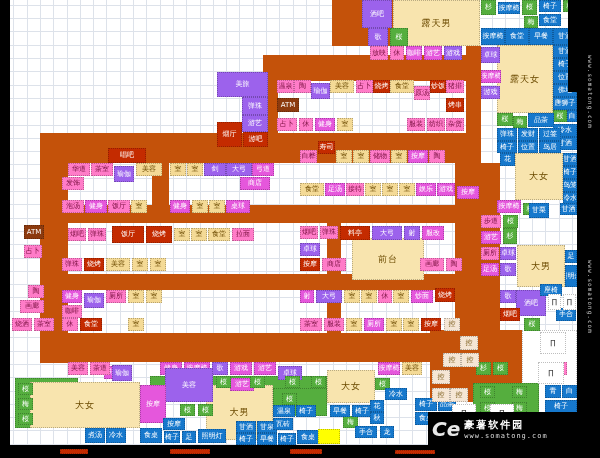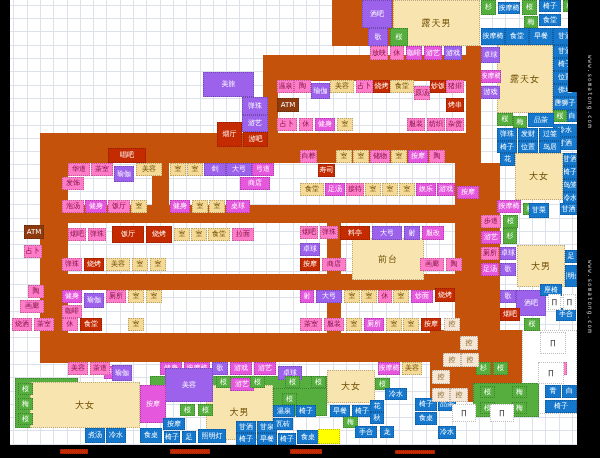--- a/index.html
+++ b/index.html
@@ -48,21 +48,21 @@
       <div class="cell" style="left: 273px; top: 388px; width: 54px; height: 28px; background: rgb(85, 174, 62); color: rgb(255, 255, 255);"></div>
       <div class="cell" style="left: 473px; top: 383px; width: 66px; height: 34px; background: rgb(85, 174, 62); color: rgb(255, 255, 255);"></div>
       <div class="cell big" style="left: 393px; top: 0px; width: 87px; height: 46px; background: rgb(248, 228, 174); color: rgb(107, 74, 0);">露天男</div>
       <div class="cell big" style="left: 497px; top: 45px; width: 56px; height: 68px; background: rgb(248, 228, 174); color: rgb(107, 74, 0);">露天女</div>
       <div class="cell big" style="left: 515px; top: 153px; width: 48px; height: 47px; background: rgb(248, 228, 174); color: rgb(107, 74, 0);">大女</div>
       <div class="cell big" style="left: 517px; top: 245px; width: 48px; height: 42px; background: rgb(248, 228, 174); color: rgb(107, 74, 0);">大男</div>
       <div class="cell big" style="left: 352px; top: 238px; width: 72px; height: 42px; background: rgb(248, 228, 174); color: rgb(107, 74, 0);">前台</div>
       <div class="cell big" style="left: 30px; top: 382px; width: 110px; height: 46px; background: rgb(248, 228, 174); color: rgb(107, 74, 0);">大女</div>
       <div class="cell big" style="left: 206px; top: 385px; width: 67px; height: 55px; background: rgb(248, 228, 174); color: rgb(107, 74, 0);">大男</div>
       <div class="cell big" style="left: 327px; top: 370px; width: 48px; height: 33px; background: rgb(248, 228, 174); color: rgb(107, 74, 0);">大女</div>
-      <div class="cell" style="left: 203px; top: 72px; width: 51px; height: 25px; background: rgb(156, 98, 236); color: rgb(255, 255, 255);">美旅</div>
+      <div class="cell" style="left: 217px; top: 72px; width: 51px; height: 25px; background: rgb(156, 98, 236); color: rgb(255, 255, 255);">美旅</div>
       <div class="cell" style="left: 242px; top: 97px; width: 26px; height: 18px; background: rgb(156, 98, 236); color: rgb(255, 255, 255);">弹珠</div>
       <div class="cell" style="left: 242px; top: 115px; width: 26px; height: 17px; background: rgb(156, 98, 236); color: rgb(255, 255, 255);">游艺</div>
       <div class="cell" style="left: 217px; top: 122px; width: 25px; height: 25px; background: rgb(196, 43, 0); color: rgb(255, 255, 255);">烟厅</div>
       <div class="cell" style="left: 243px; top: 132px; width: 25px; height: 15px; background: rgb(196, 43, 0); color: rgb(255, 255, 255);">游吧</div>
       <div class="cell" style="left: 108px; top: 148px; width: 38px; height: 15px; background: rgb(196, 43, 0); color: rgb(255, 255, 255);">唱吧</div>
       <div class="cell" style="left: 277px; top: 80px; width: 17px; height: 13px; background: rgb(255, 124, 200); color: rgb(122, 16, 64);">温泉</div>
       <div class="cell" style="left: 294px; top: 80px; width: 17px; height: 13px; background: rgb(255, 124, 200); color: rgb(122, 16, 64);">陶</div>
       <div class="cell" style="left: 311px; top: 83px; width: 19px; height: 16px; background: rgb(156, 98, 236); color: rgb(255, 255, 255);">瑜伽</div>
       <div class="cell" style="left: 330px; top: 80px; width: 24px; height: 13px; background: rgb(244, 218, 150); color: rgb(107, 74, 0);">美容</div>
       <div class="cell" style="left: 356px; top: 80px; width: 17px; height: 13px; background: rgb(255, 124, 200); color: rgb(122, 16, 64);">占卜</div>
@@ -166,21 +166,21 @@
       <div class="cell" style="left: 240px; top: 177px; width: 30px; height: 13px; background: rgb(229, 87, 220); color: rgb(255, 255, 255);">商店</div>
       <div class="cell" style="left: 62px; top: 200px; width: 22px; height: 13px; background: rgb(255, 124, 200); color: rgb(122, 16, 64);">泡汤</div>
       <div class="cell" style="left: 85px; top: 200px; width: 22px; height: 13px; background: rgb(229, 87, 220); color: rgb(255, 255, 255);">健身</div>
       <div class="cell" style="left: 108px; top: 200px; width: 22px; height: 13px; background: rgb(255, 124, 200); color: rgb(122, 16, 64);">饭厅</div>
       <div class="cell" style="left: 131px; top: 200px; width: 16px; height: 13px; background: rgb(244, 218, 150); color: rgb(107, 74, 0);">室</div>
       <div class="cell" style="left: 170px; top: 200px; width: 20px; height: 13px; background: rgb(229, 87, 220); color: rgb(255, 255, 255);">健身</div>
       <div class="cell" style="left: 192px; top: 200px; width: 16px; height: 13px; background: rgb(244, 218, 150); color: rgb(107, 74, 0);">室</div>
       <div class="cell" style="left: 209px; top: 200px; width: 16px; height: 13px; background: rgb(244, 218, 150); color: rgb(107, 74, 0);">室</div>
       <div class="cell" style="left: 226px; top: 200px; width: 24px; height: 13px; background: rgb(229, 87, 220); color: rgb(255, 255, 255);">桌球</div>
       <div class="cell" style="left: 300px; top: 150px; width: 17px; height: 13px; background: rgb(255, 124, 200); color: rgb(122, 16, 64);">白桦</div>
-      <div class="cell" style="left: 318px; top: 164px; width: 17px; height: 13px; background: rgb(196, 43, 0); color: rgb(255, 255, 255);">寿司</div>
+      <div class="cell" style="left: 318px; top: 141px; width: 17px; height: 13px; background: rgb(196, 43, 0); color: rgb(255, 255, 255);">寿司</div>
       <div class="cell" style="left: 336px; top: 150px; width: 16px; height: 13px; background: rgb(244, 218, 150); color: rgb(107, 74, 0);">室</div>
       <div class="cell" style="left: 353px; top: 150px; width: 16px; height: 13px; background: rgb(244, 218, 150); color: rgb(107, 74, 0);">室</div>
       <div class="cell" style="left: 370px; top: 150px; width: 20px; height: 13px; background: rgb(255, 124, 200); color: rgb(122, 16, 64);">储物</div>
       <div class="cell" style="left: 391px; top: 150px; width: 16px; height: 13px; background: rgb(244, 218, 150); color: rgb(107, 74, 0);">室</div>
       <div class="cell" style="left: 408px; top: 150px; width: 20px; height: 13px; background: rgb(229, 87, 220); color: rgb(255, 255, 255);">按摩</div>
       <div class="cell" style="left: 429px; top: 150px; width: 16px; height: 13px; background: rgb(255, 124, 200); color: rgb(122, 16, 64);">陶</div>
       <div class="cell" style="left: 300px; top: 183px; width: 24px; height: 13px; background: rgb(244, 218, 150); color: rgb(107, 74, 0);">食堂</div>
       <div class="cell" style="left: 325px; top: 183px; width: 20px; height: 13px; background: rgb(229, 87, 220); color: rgb(255, 255, 255);">足汤</div>
       <div class="cell" style="left: 346px; top: 183px; width: 18px; height: 13px; background: rgb(255, 124, 200); color: rgb(122, 16, 64);">接待</div>
       <div class="cell" style="left: 365px; top: 183px; width: 16px; height: 13px; background: rgb(244, 218, 150); color: rgb(107, 74, 0);">室</div>
@@ -317,13 +317,20 @@
       <div class="cell noborder" style="left: 568px; top: 0px; width: 32px; height: 92px; background: rgb(0, 0, 0); color: rgb(255, 255, 255);"></div>
       <div class="cell noborder" style="left: 577px; top: 0px; width: 23px; height: 458px; background: rgb(0, 0, 0); color: rgb(255, 255, 255);"></div>
       <div class="cell noborder" style="left: 0px; top: 445px; width: 600px; height: 13px; background: rgb(0, 0, 0); color: rgb(255, 255, 255);"></div>
       <div class="cell" style="left: 60px; top: 449px; width: 28px; height: 5px; background: rgb(196, 43, 0); color: rgb(255, 255, 255);"></div>
       <div class="cell" style="left: 170px; top: 449px; width: 40px; height: 5px; background: rgb(196, 43, 0); color: rgb(255, 255, 255);"></div>
       <div class="cell" style="left: 290px; top: 449px; width: 32px; height: 5px; background: rgb(196, 43, 0); color: rgb(255, 255, 255);"></div>
       <div class="cell" style="left: 395px; top: 450px; width: 40px; height: 4px; background: rgb(196, 43, 0); color: rgb(255, 255, 255);"></div>
     </div>
   <span class="side-url" style="right:6px;top:55px;">www.somatong.com</span>
   <span class="side-url" style="right:6px;top:260px;">www.somatong.com</span>
+  <div class="wm-panel" style="left:428px;top:412px;width:149px;height:33px;">
+    <span class="wm-logo">Ce</span>
+    <span class="wm-txt">
+      <span class="wm-site">豪薯软件园</span>
+      <span class="wm-url">www.somatong.com</span>
+    </span>
+  </div>
 </div>
 
 </body></html>

